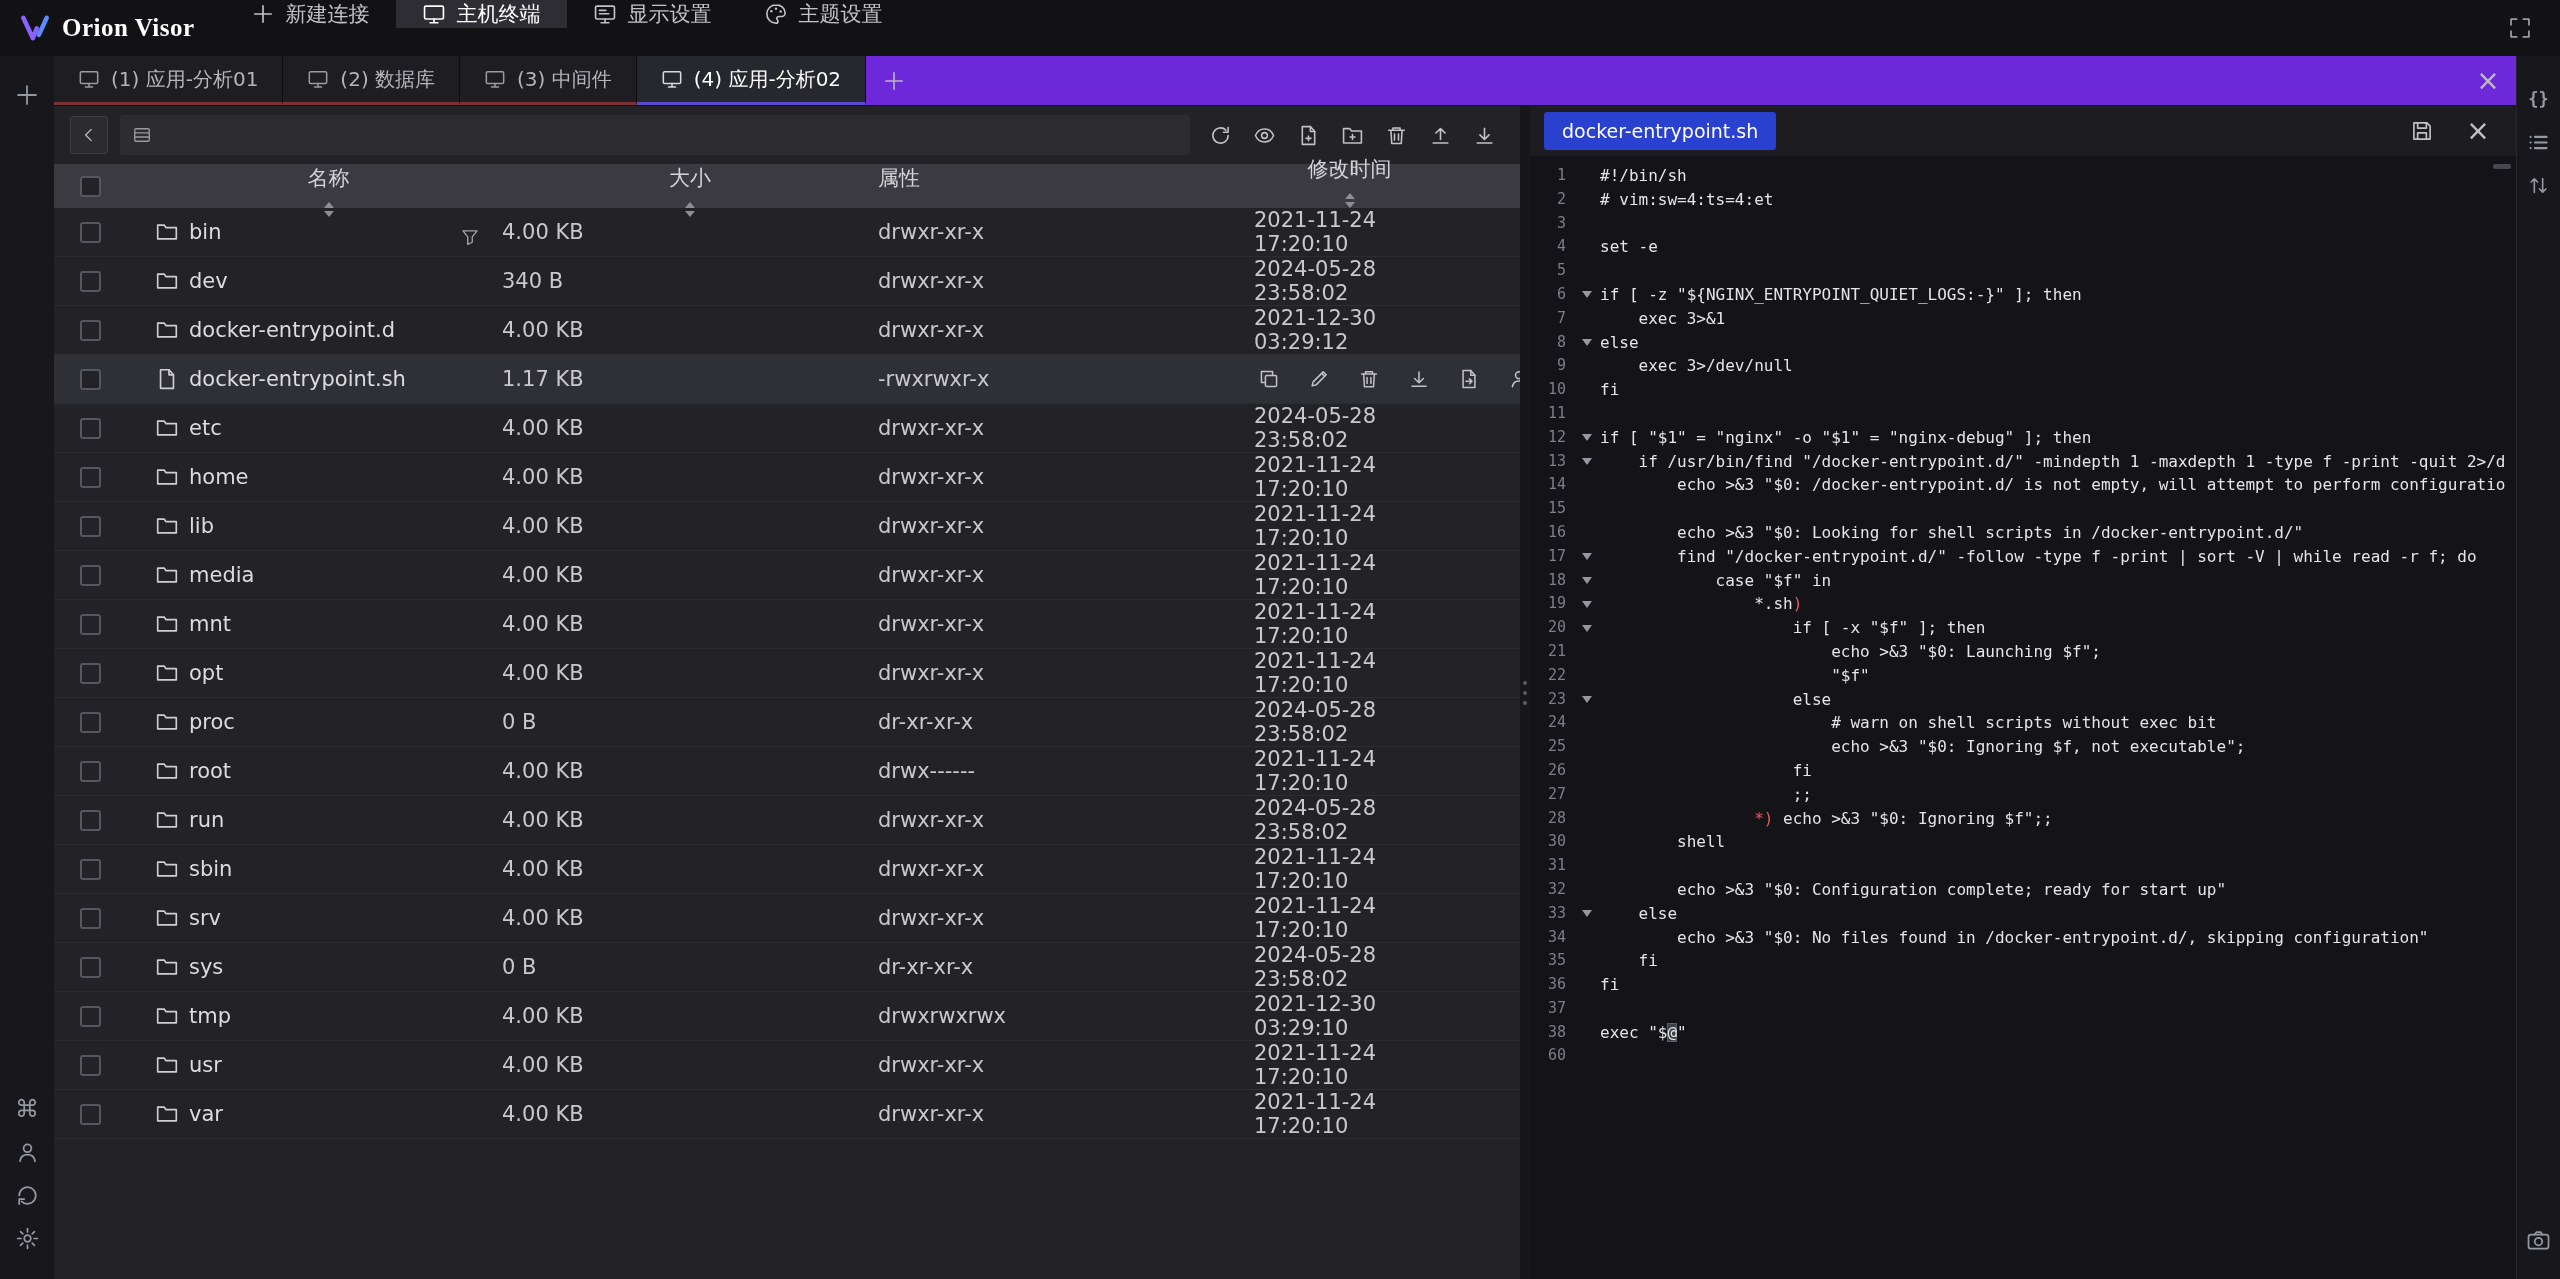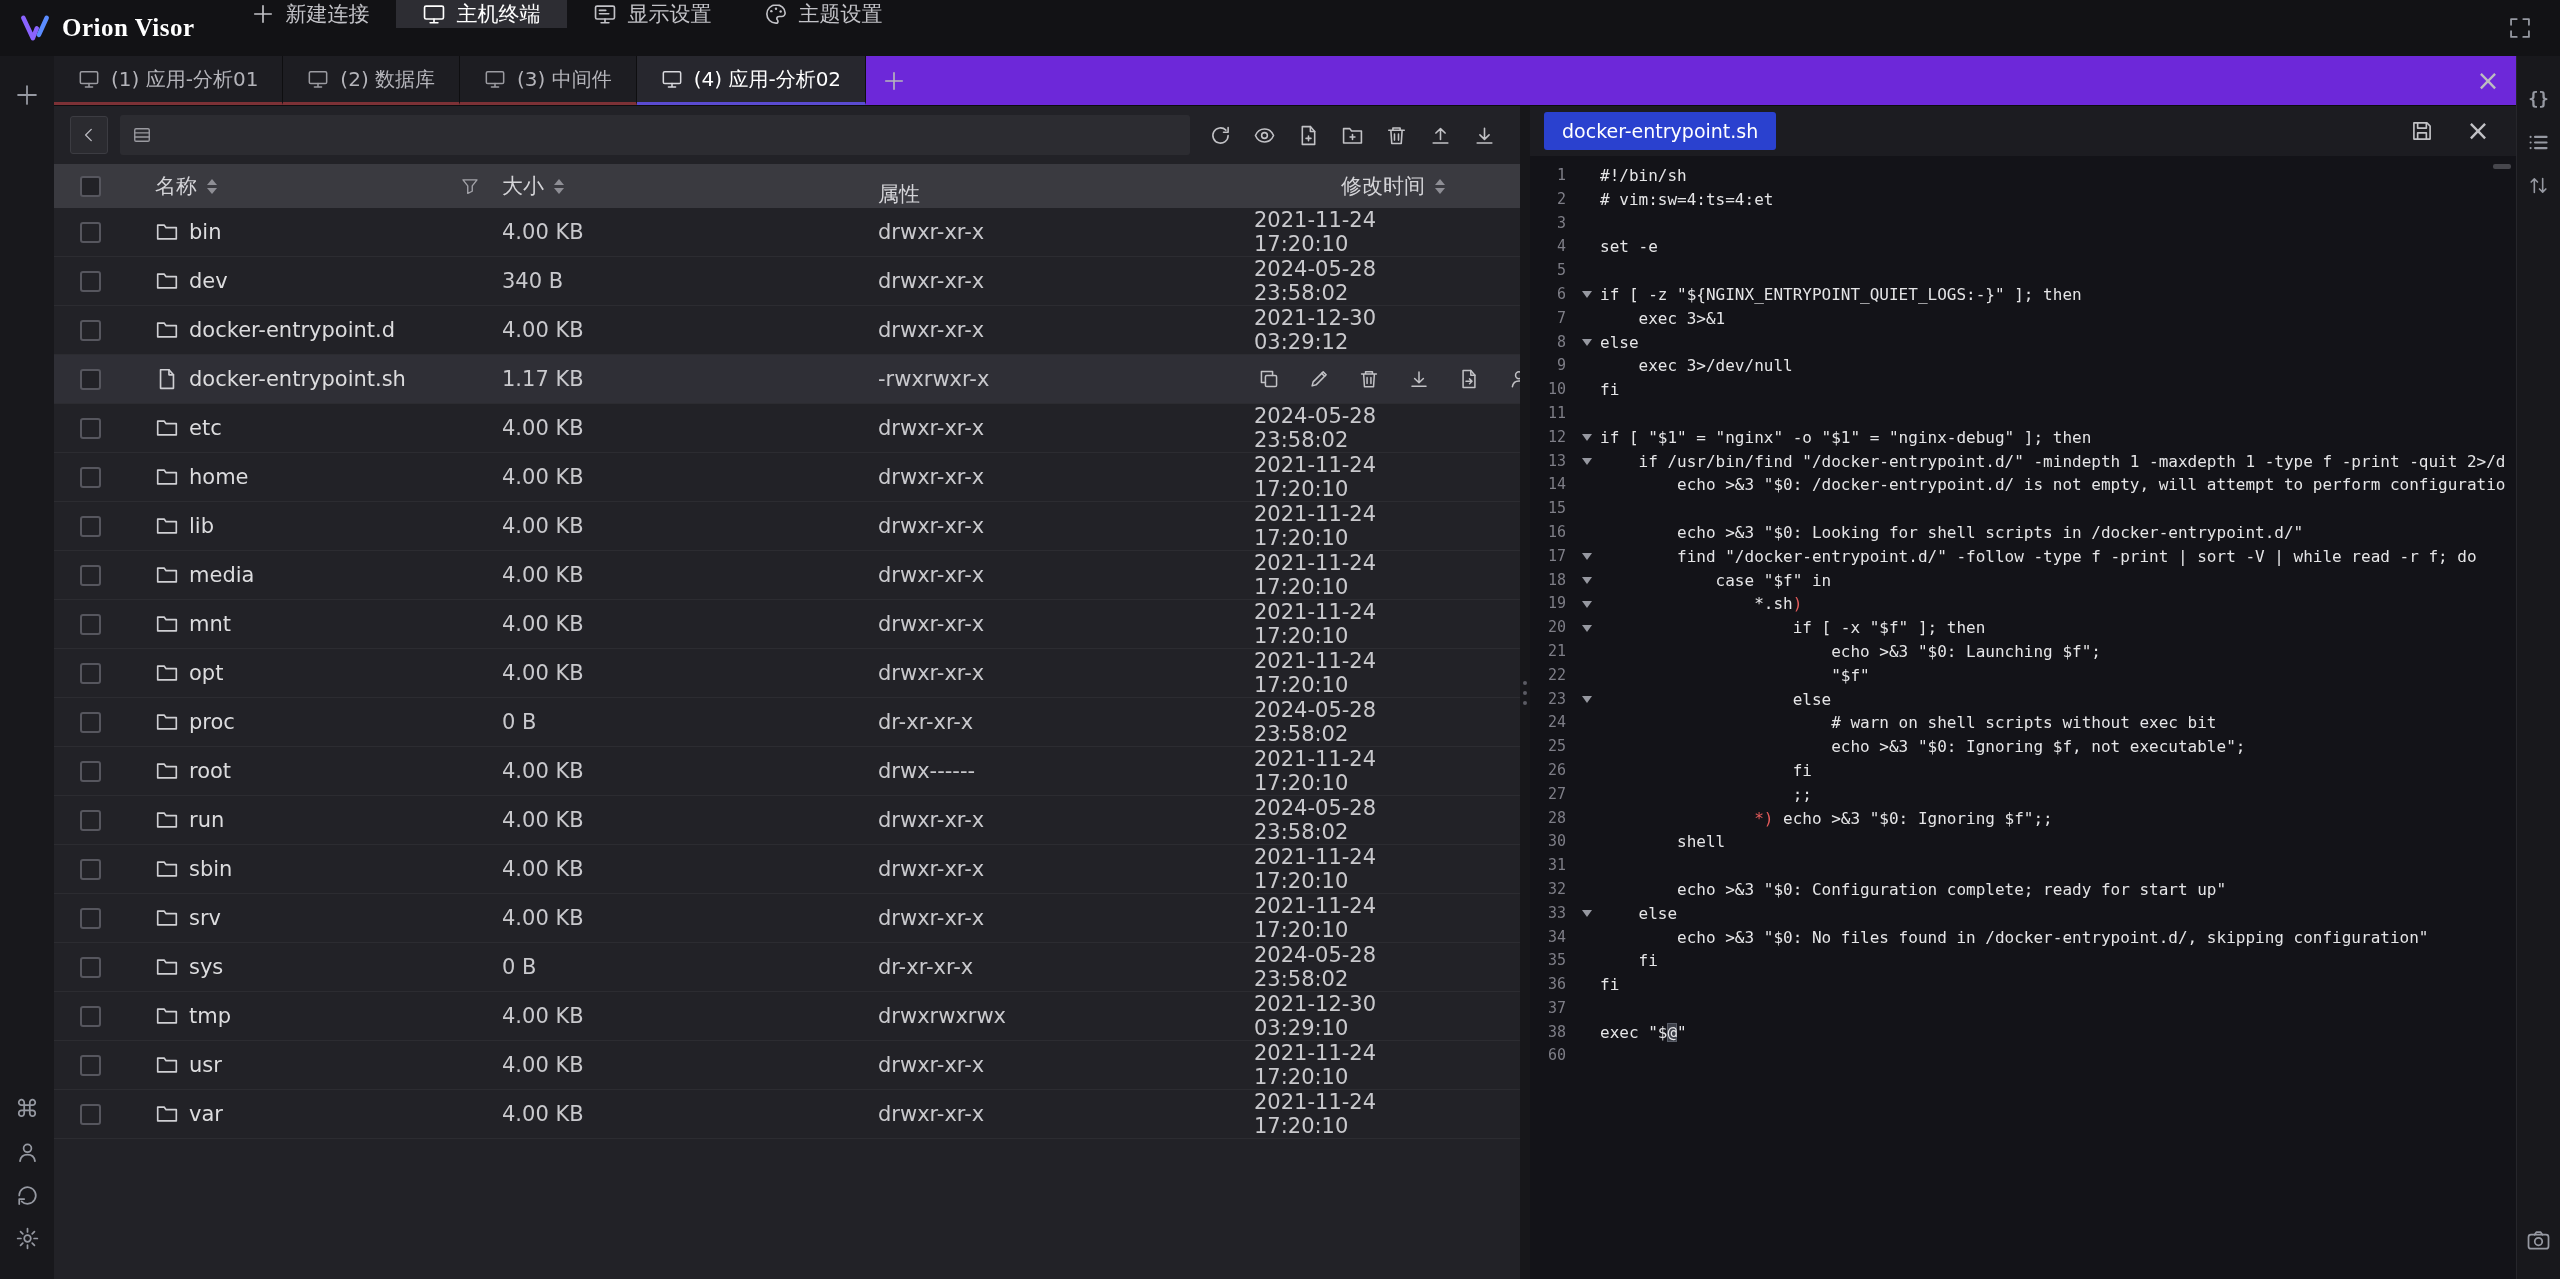--- a/index.html
+++ b/index.html
@@ -39,25 +39,25 @@
   .file-panel{width:1466px;flex:0 0 1466px;background:#222227;display:flex;flex-direction:column;}
   .file-toolbar{height:58px;flex:0 0 58px;display:flex;align-items:center;gap:12px;padding:0 12px 0 16px;}
   .back-btn{width:38px;height:38px;border:1px solid #3c3c42;border-radius:3px;background:#2b2b30;color:#b9b9bf;display:flex;align-items:center;justify-content:center;cursor:pointer;flex:none;}
   .path-input{flex:1;height:40px;background:#2c2c31;border-radius:3px;display:flex;align-items:center;gap:10px;padding:0 12px;}
   .path-input .ic{color:#9a9aa0;}
   .path-field{flex:1;background:transparent;border:none;outline:none;color:#d0d0d4;font-size:20px;font-family:inherit;}
   .toolbar-icons{display:flex;align-items:center;gap:8px;padding-right:6px;}
   .icon-btn{width:36px;height:36px;display:flex;align-items:center;justify-content:center;color:#c2c2c6;cursor:pointer;border-radius:3px;}
   
   .table-header{height:44px;flex:0 0 44px;background:#3a3a40;display:flex;align-items:center;font-size:21px;color:#d4d4d8;}
-  .hcell{display:flex;align-items:center;height:100%;}
+  .hcell{display:flex;align-items:center;height:100%;flex-direction:column;}
   .c-check{width:72px;flex:none;justify-content:center;display:flex;align-items:center;}
   .c-name{width:376px;flex:none;display:flex;align-items:center;gap:10px;padding-left:29px;}
   .c-size{width:376px;flex:none;display:flex;align-items:center;gap:10px;}
-  .c-attr{width:376px;flex:none;display:flex;align-items:flex-end;}
+  .c-attr{width:376px;flex:none;display:flex;align-items:flex-start;}
   .c-time{flex:1;display:flex;align-items:center;justify-content:flex-end;padding-right:75px;gap:10px;}
   .cb{width:21px;height:21px;border:2px solid #56565e;border-radius:3px;background:#222227;cursor:pointer;flex:none;}
   .sorter{display:inline-flex;flex-direction:column;align-items:center;gap:3px;cursor:pointer;}
   .car-up{width:0;height:0;border-left:5px solid transparent;border-right:5px solid transparent;border-bottom:6px solid #8e8e95;}
   .car-down{width:0;height:0;border-left:5px solid transparent;border-right:5px solid transparent;border-top:6px solid #8e8e95;}
   .funnel{margin-left:auto;margin-right:22px;color:#a2a2a8;cursor:pointer;display:flex;}
   .table-body{flex:1;overflow:hidden;}
   .trow{height:49px;display:flex;align-items:center;font-size:21px;border-bottom:1px solid #2c2c31;cursor:pointer;}
   .trow.selected{background:var(--selection);}
   .row-name{color:#dcdcde;}

